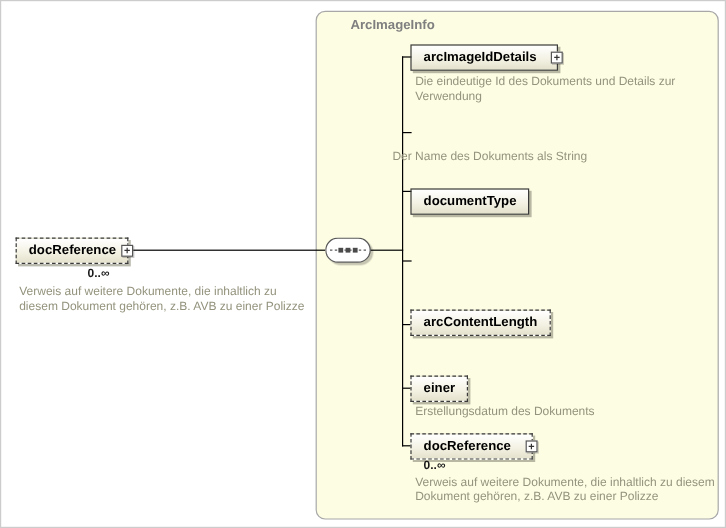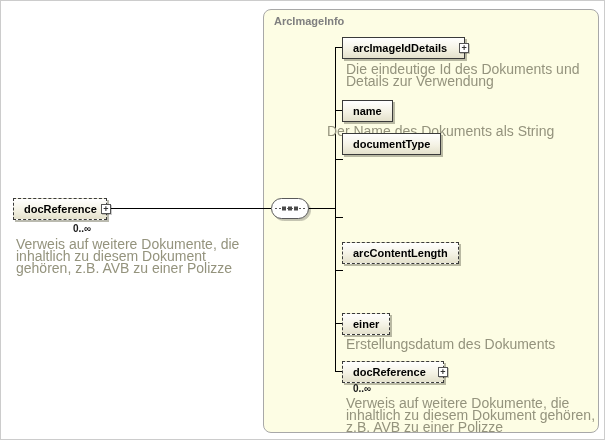--- a/index.html
+++ b/index.html
@@ -1,37 +1,37 @@
 <!DOCTYPE html>
 <html style="--container-bg: #fdfde4; --container-border: #a8a8a8; --annotation-color: #94937d; --title-color: #7f7f7f; --line-color: #000000;"><head>
 <meta charset="utf-8">
 <style>
   * { margin:0; padding:0; box-sizing:border-box; }
   html,body { background:#ffffff; font-family:"Liberation Sans", sans-serif; }
   #canvas { position:relative; width:605px; height:440px; background:#ffffff; border:1px solid #cccccc; overflow:hidden; }
 
   .group-box { position:absolute; background:var(--container-bg,#fdfde4); border:1px solid var(--container-border,#a8a8a8); border-radius:8px; }
-  .group-title { font-size:11px; font-weight:bold; color:var(--title-color,#7f7f7f); padding:5px 10px; }
+  .group-title { font-size:11px; font-weight:bold; color:var(--title-color,#7f7f7f); padding:5px 28px; }
 
   .el-box { position:absolute; height:22px; line-height:20px;
     background:linear-gradient(to bottom,#ffffff 0%,#f4f2e4 55%,#e4e1cc 100%);
     border:1px solid #3a3a3a; box-shadow:2px 2px 0 rgba(130,130,110,0.55);
     font-size:11px; font-weight:bold; color:#000000; text-align:center;
     white-space:nowrap; padding:0 10px; }
   .el-box.optional { border-style:dashed; }
   .el-box.has-plus { padding-right:17px; }
 
   .plus-icon { position:absolute; right:-5px; top:50%; margin-top:-5px; width:10px; height:10px;
     background:#ffffff; border:1px solid #555555; font-size:9px; font-weight:bold;
     line-height:8px; text-align:center; color:#333333; box-shadow:1px 1px 0 rgba(0,0,0,0.2); }
 
   .hline { position:absolute; height:0; border-top:1px solid var(--line-color,#000000); }
   .vline { position:absolute; width:0; border-left:1px solid var(--line-color,#000000); }
 
-  .desc { position:absolute; font-size:14px; line-height:12px; color:var(--annotation-color,#94937d); }
+  .desc { position:absolute; font-size:10px; line-height:12px; color:var(--annotation-color,#94937d); }
   .card-label { position:absolute; font-size:10px; font-weight:bold; color:#1a1a1a; }
 
   .seq-icon { position:absolute; width:40px; height:22px; filter:drop-shadow(2px 2px 0 rgba(0,0,0,0.22)); }
 </style>
 </head>
 <body>
 
 <div id="canvas">
 
   <div class="group-box" style="left:262px;top:8px;width:336px;height:424px">
@@ -65,31 +65,28 @@
       <rect x="23" y="8.5" width="4" height="4" fill="#4a4a4a"></rect>
     </svg>
   </div>
 
   <div class="el-box has-plus" style="left:341px;top:36px">
     <span>arcImageIdDetails</span>
     <span class="plus-icon">+</span>
   </div>
   <div class="desc" style="left:345px;top:62px;width:238px">Die eindeutige Id des Dokuments und Details zur Verwendung</div>
 
-  <div class="el-box" style="left:341px;top:99px">
-    <span>name</span>
-  </div>
   <div class="desc" style="left:326px;top:124px;width:250px">Der Name des Dokuments als String</div>
 
-  <div class="el-box" style="left:341px;top:132px">
+  <div class="el-box" style="left:341px;top:156px">
     <span>documentType</span>
   </div>
 
 
-  <div class="el-box optional" style="left:341px;top:241px">
+  <div class="el-box optional" style="left:341px;top:257px">
     <span>arcContentLength</span>
   </div>
 
   <div class="el-box optional" style="left:341px;top:312px">
     <span>einer</span>
   </div>
   <div class="desc" style="left:345px;top:337px;width:250px">Erstellungsdatum des Dokuments</div>
 
   <div class="el-box optional has-plus" style="left:341px;top:360px">
     <span>docReference</span>

